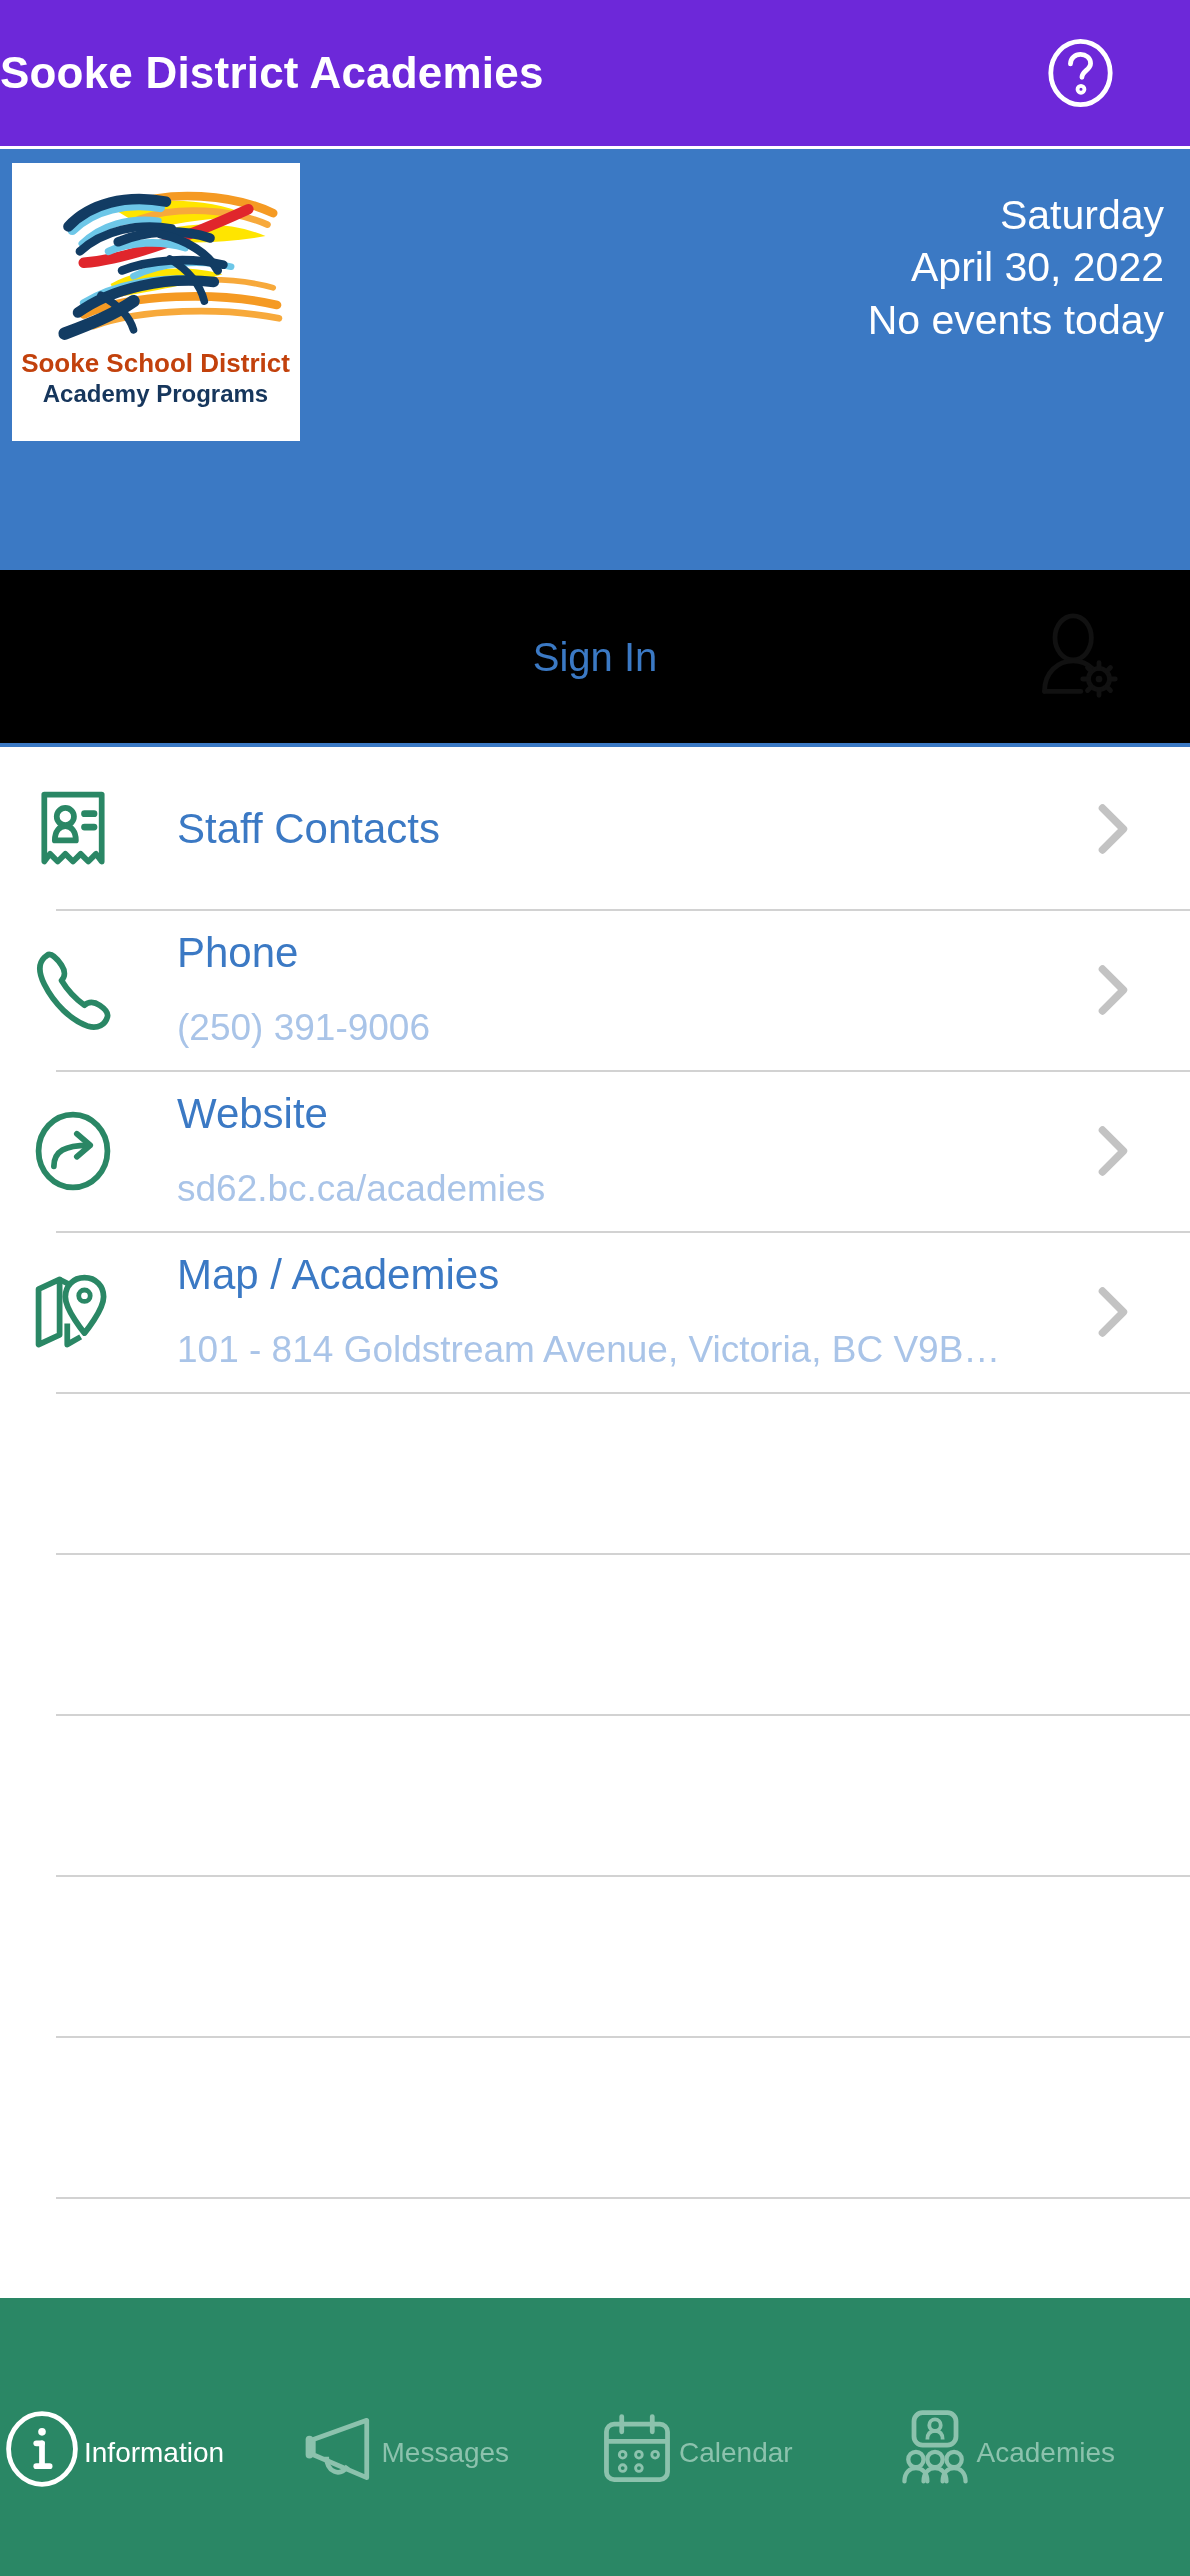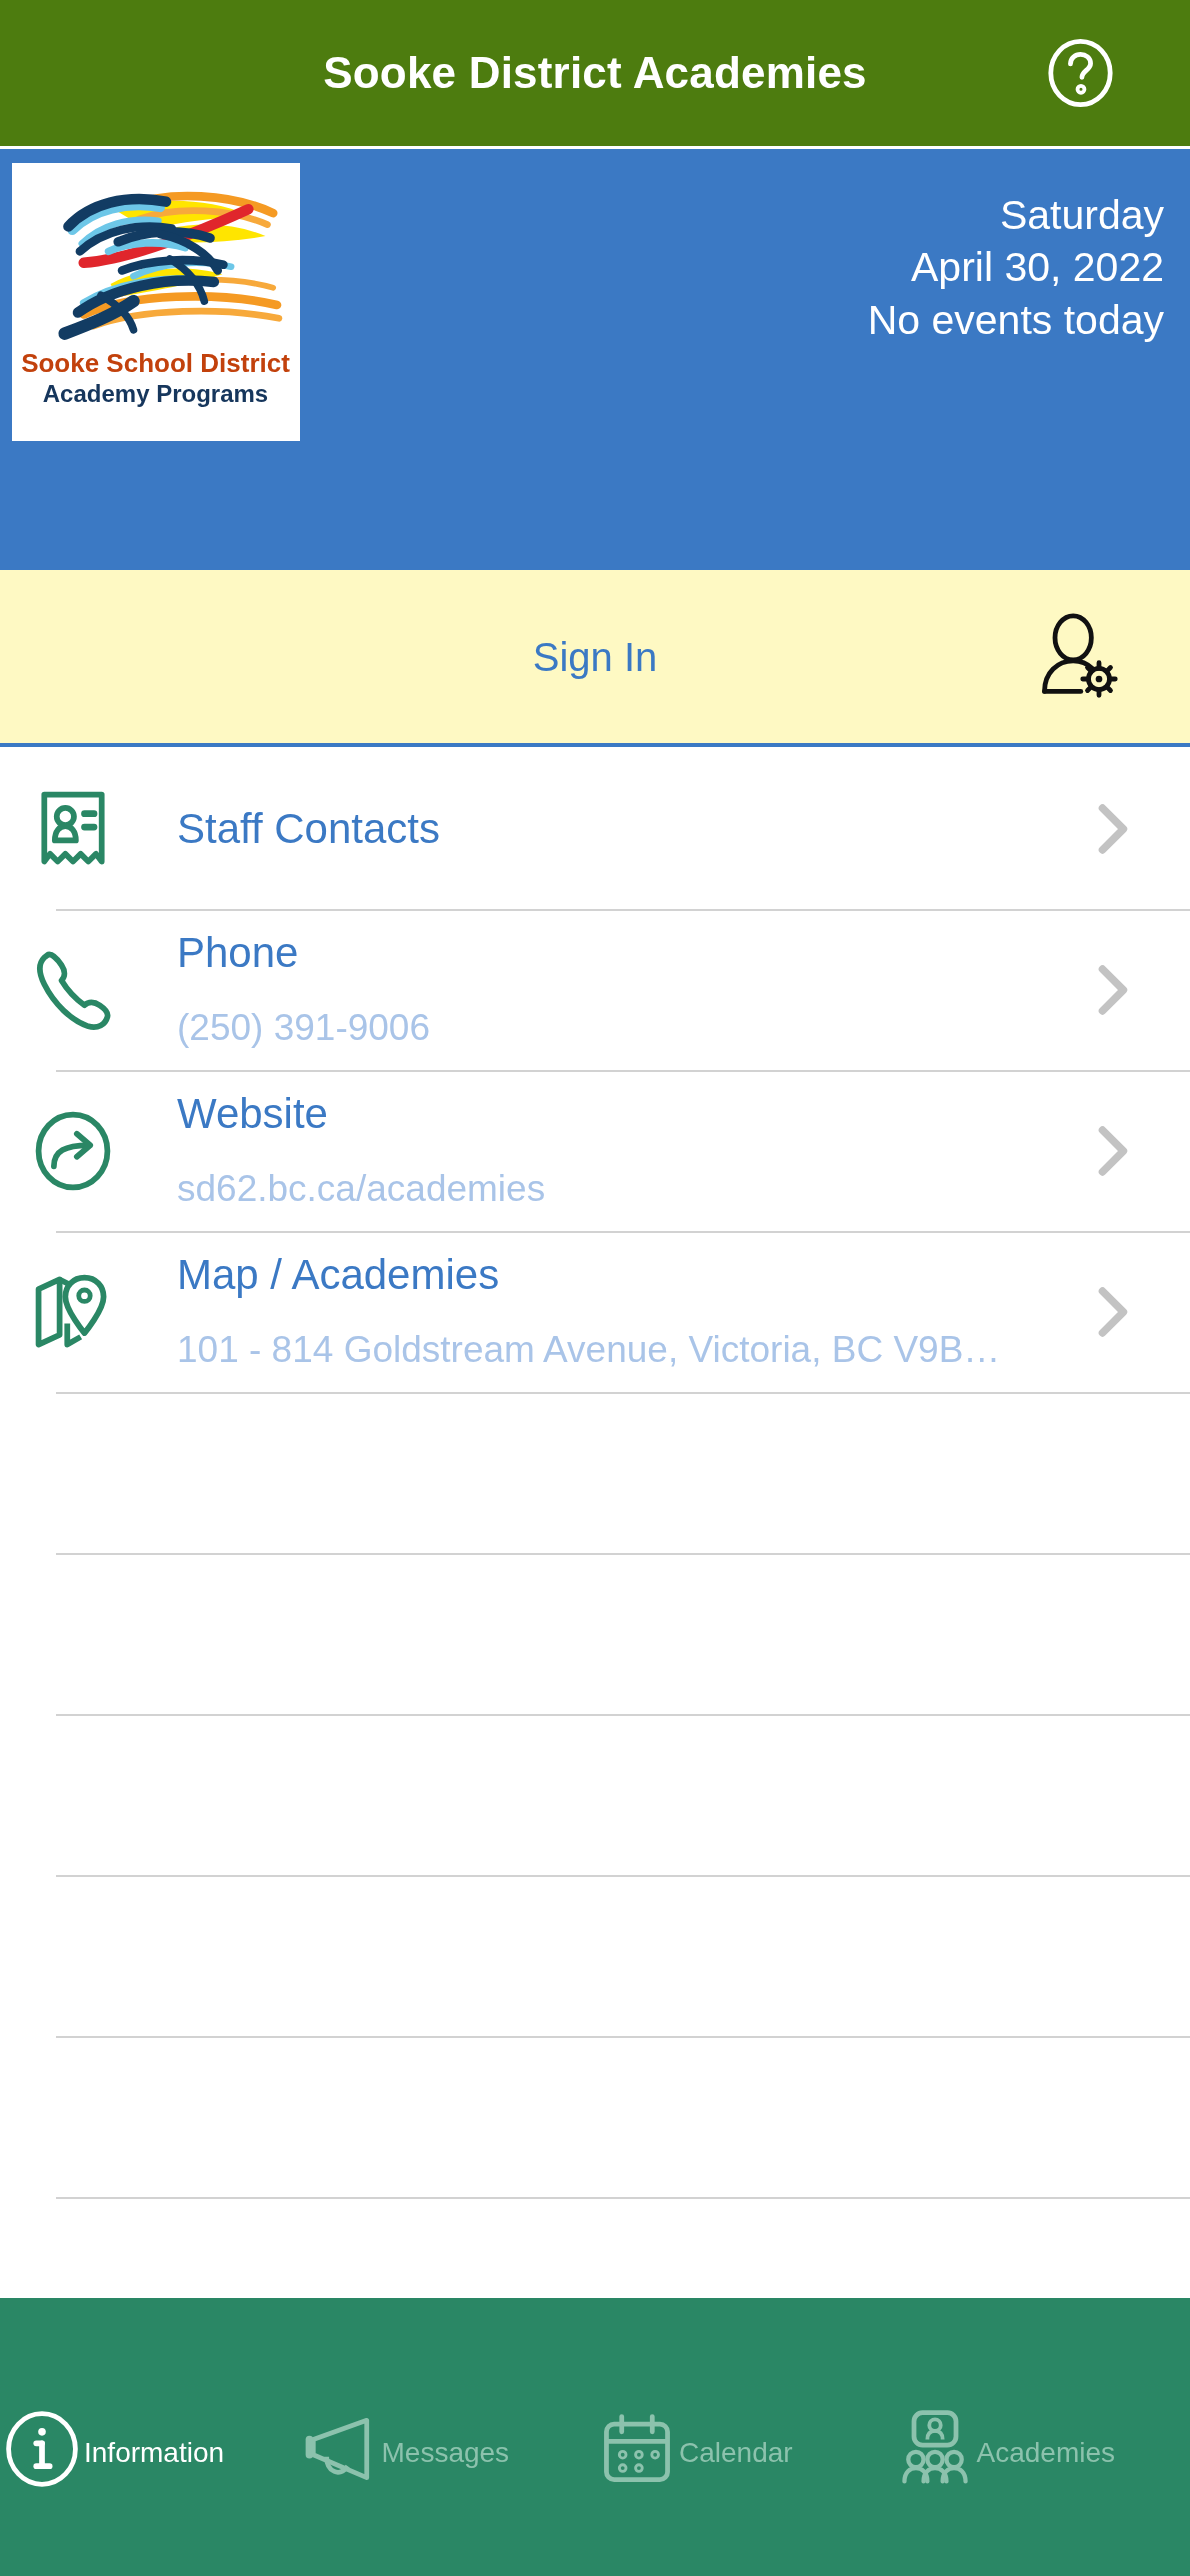--- a/index.html
+++ b/index.html
@@ -7,22 +7,22 @@
   body {
     font-family:"Liberation Sans", sans-serif;
     background:#ffffff;
     overflow:hidden;
   }
   #app { position:relative; width:1190px; height:2576px; background:#fff; }
 
   
   .header {
     position:absolute; left:0; top:0; width:1190px; height:146px;
-    background:#4d7c0f;
-    display:flex; align-items:center; justify-content:center;
+    background:#6d28d9;
+    display:flex; align-items:center; justify-content:flex-start;
   }
   .header-title {
     color:#ffffff; font-size:44px; font-weight:bold; letter-spacing:0.2px;
     white-space:nowrap;
   }
   .help-btn {
     position:absolute; right:75px; top:50%; transform:translateY(-50%);
     width:69px; height:69px;
   }
 
@@ -48,21 +48,21 @@
     margin-top:5.8px; white-space:nowrap;font-weight:bold;
   }
   .banner-date {
     position:absolute; right:26px; top:40px;
     text-align:right; color:#ffffff; font-size:41px; line-height:1.28;
   }
 
   
   .signin-row {
     position:absolute; left:0; top:570px; width:1190px; height:177px;
-    background:#fef9c3;
+    background:#000000;
     border-bottom:4.8px solid #3b79c4;
   }
   .signin-label {
     position:absolute; left:0; right:0; top:50%; transform:translateY(-50%);
     text-align:center; color:#3b79c4; font-size:40px;
   }
   .user-gear {
     position:absolute; right:69px; top:50%; transform:translateY(-50%);
     width:88px; height:88px;
   }

